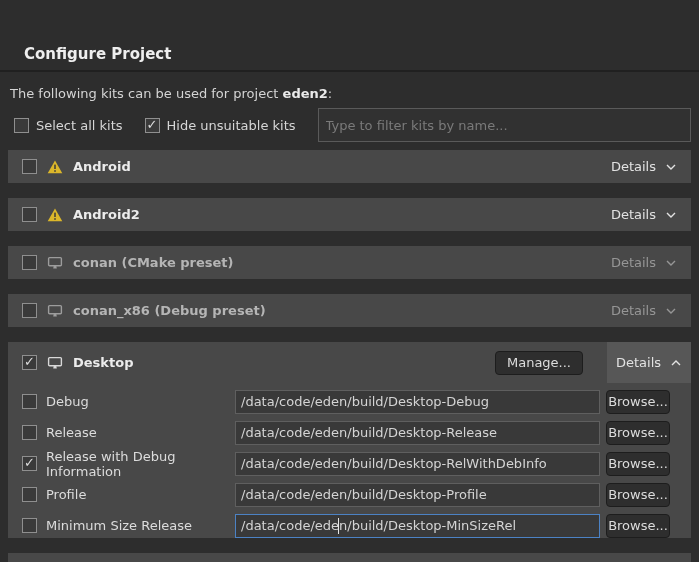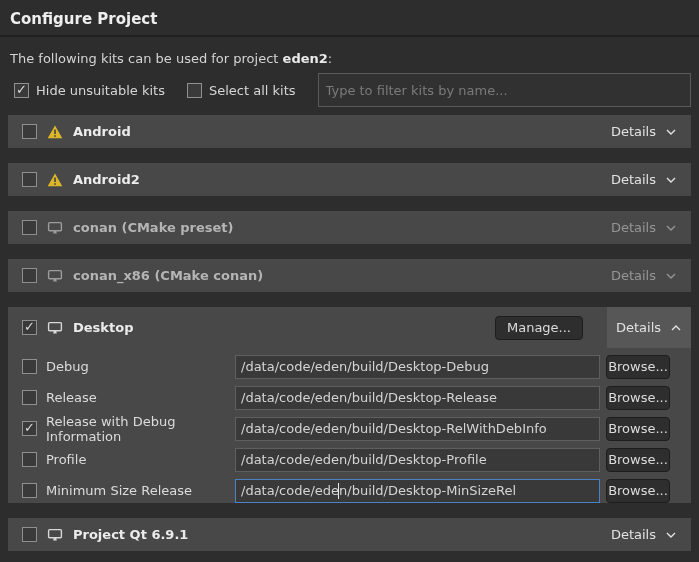--- a/index.html
+++ b/index.html
@@ -5,21 +5,21 @@
   * { margin:0; padding:0; box-sizing:border-box; }
   html,body { width:699px; height:562px; }
   body {
     background:#2d2d2d;
     font-family:"DejaVu Sans","Liberation Sans",sans-serif;
     font-size:13px;
     color:#d6d6d6;
     overflow:hidden;
   }
   
-  .header { padding:10px 10px 0 10px; border-bottom:2px solid #202020; }
+  .header { padding:10px 10px 0 24px; border-bottom:2px solid #202020;margin-top:35px; }
   .page-title { font-size:15px; font-weight:bold; color:#eeeeee; padding-bottom:7px; }
   .subtitle { margin:14px 10px 12px 10px; color:#d4d4d4; }
   .subtitle b { color:#eaeaea; }
 
   
   .controls { margin:0 8px; display:flex; align-items:center; height:24px; }
   .cb-group { display:flex; align-items:center; gap:7px; margin-left:6px; cursor:default; }
   .cb-group + .cb-group { margin-left:22px; }
   .checkbox {
     width:15px; height:15px; flex:none; position:relative;
@@ -87,26 +87,26 @@
 <div class="header">
   <div class="page-title">Configure Project</div>
 </div>
 
 <div class="subtitle">
   <span>The following kits can be used for project </span><b>eden2</b><span>:</span>
 </div>
 
 <div class="controls">
   <div class="cb-group">
+    <span class="checkbox" data-checked="false"></span>
+    <span>Select all kits</span>
+  </div>
+  <div class="cb-group">
     <span class="checkbox" data-checked="true"></span>
     <span>Hide unsuitable kits</span>
-  </div>
-  <div class="cb-group">
-    <span class="checkbox" data-checked="false"></span>
-    <span>Select all kits</span>
   </div>
   <input class="filter-input" placeholder="Type to filter kits by name..." style="">
 </div>
 
 <div class="kits">
 
   <div class="kit-row">
     <span class="checkbox" data-checked="false"></span>
     <span class="kit-icon">
       <svg width="16" height="14" viewBox="0 0 16 14">
@@ -163,21 +163,21 @@
   </div>
 
   <div class="kit-row dim">
     <span class="checkbox" data-checked="false"></span>
     <span class="kit-icon">
       <svg width="16" height="14" viewBox="0 0 16 14">
           <rect x="1.6" y="1.6" width="12.8" height="8.2" rx="1" fill="none" stroke="currentColor" stroke-width="1.4"></rect>
           <path d="M6.2 12.4 L9.8 12.4 L9.2 9.8 H6.8 Z" fill="currentColor"></path>
         </svg>
     </span>
-    <span class="kit-label">conan_x86 (CMake conan)</span>
+    <span class="kit-label">conan_x86 (Debug preset)</span>
     <span class="spacer"></span>
     <span class="details" data-enabled="false">
       <span>Details</span>
       <svg class="chev" width="12" height="8" viewBox="0 0 12 8">
           <polyline points="2,2 6,6 10,2" fill="none" stroke="currentColor" stroke-width="1.4"></polyline>
         </svg>
     </span>
   </div>
 
   <div class="kit-panel">

